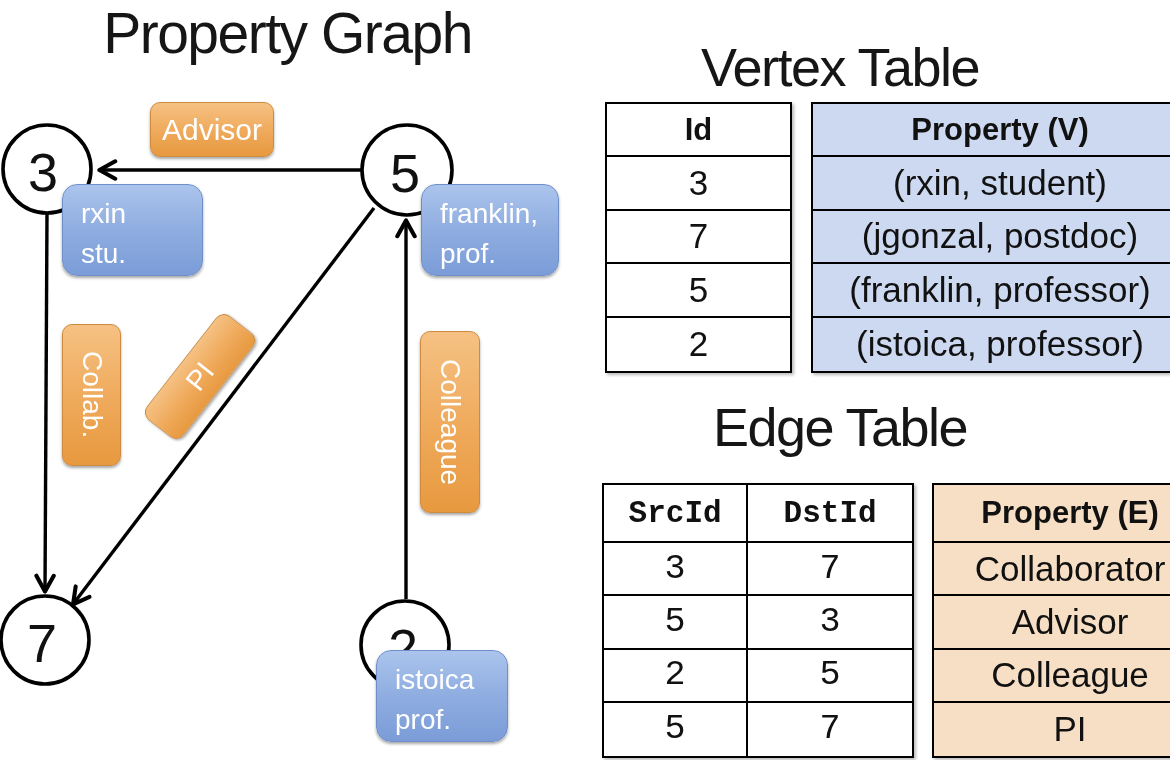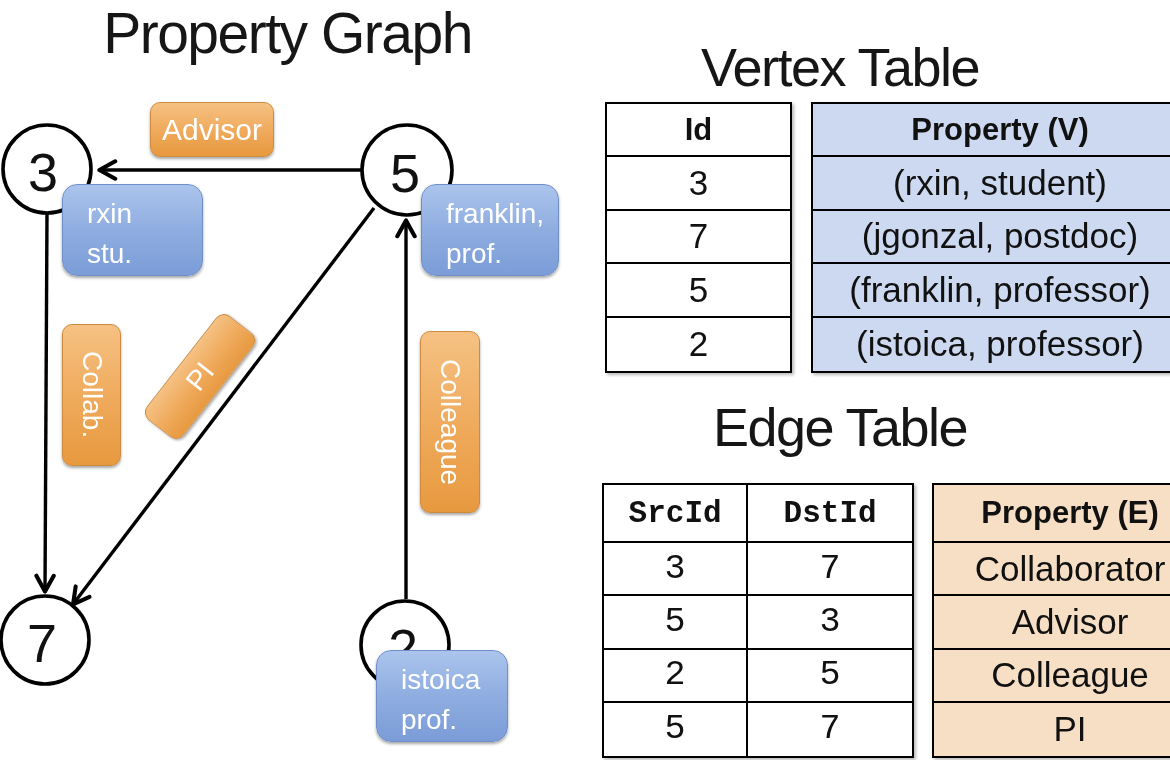--- a/index.html
+++ b/index.html
@@ -30,21 +30,21 @@
   #collab-box{left:62px;top:324px;width:57px;height:140px;}
   #pi-box{left:134px;top:353px;width:130px;height:45px;transform:rotate(-52deg);}
   #colleague-box{left:420px;top:331px;width:58px;height:180px;}
 
   .blue-box{
     position:absolute;z-index:2;
     background:linear-gradient(180deg,#abc4ed 0%,#8fadе0 50%,#7b9cd8 100%);
     background:linear-gradient(180deg,#abc4ed 0%,#8fade0 50%,#7b9cd8 100%);
     border:1.5px solid #6f8fc9;border-radius:15px;
     box-shadow:0 2px 3px rgba(0,0,0,0.35);
-    color:#fff;font-size:28px;line-height:1.42;padding:9px 10px 9px 24px;
+    color:#fff;font-size:28px;line-height:1.42;padding:9px 10px 9px 18px;
     box-sizing:border-box;
   }
   #rxin-box{left:62px;top:184px;width:141px;height:92px;}
   #franklin-box{left:421px;top:184px;width:138px;height:92px;}
   #jgonzal-box{left:61px;top:650px;width:138px;height:92px;}
   #istoica-box{left:376px;top:650px;width:132px;height:92px;}
   .blue-box span{display:block;}
 
   
   .tbl-group{position:absolute;display:flex;z-index:2;}

